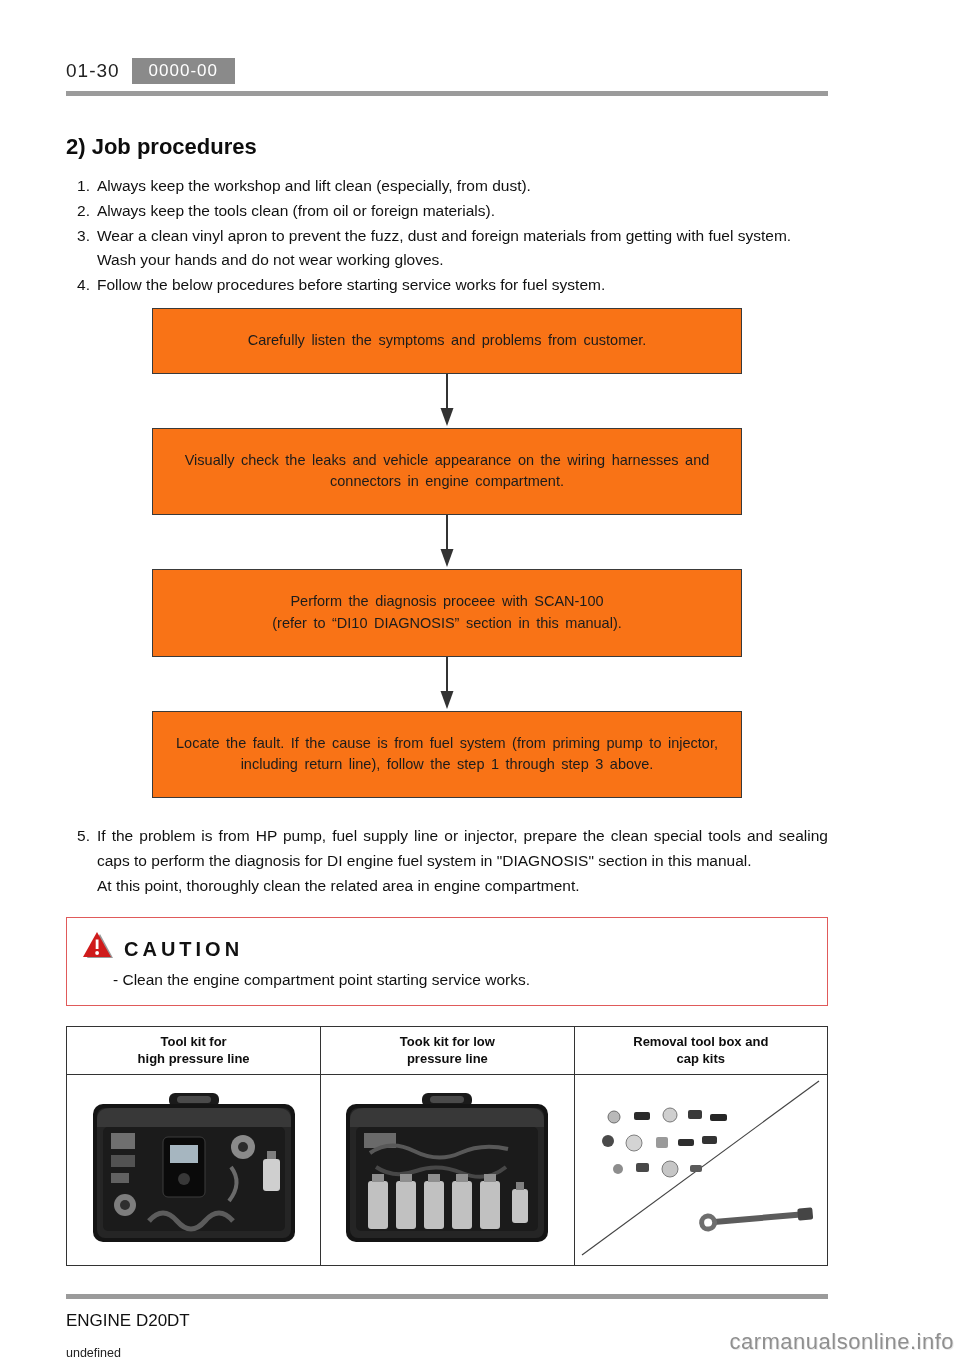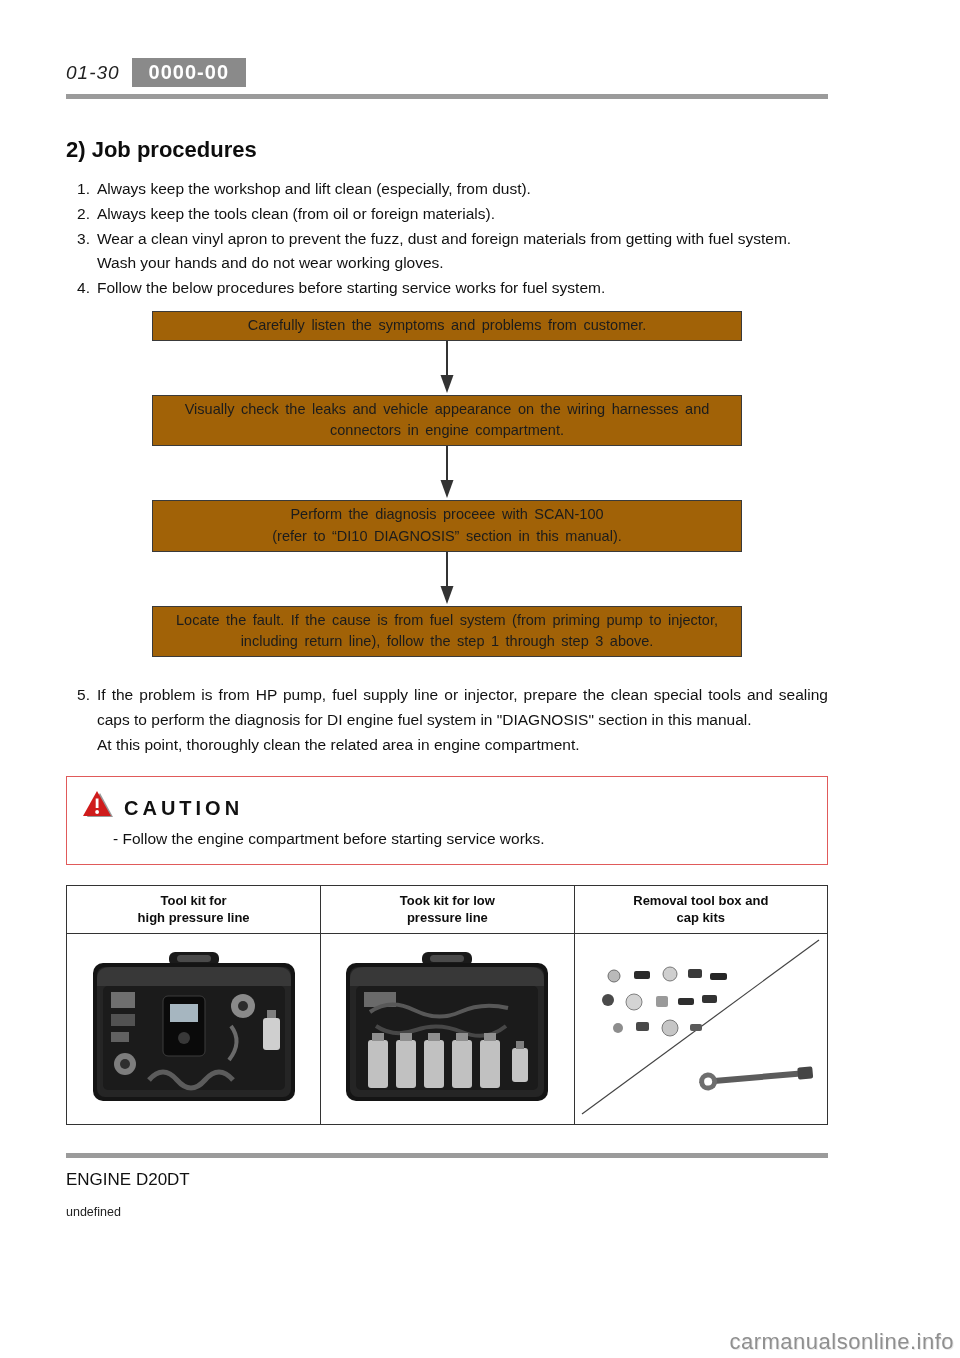--- a/index.html
+++ b/index.html
@@ -5,37 +5,37 @@
   * { margin:0; padding:0; box-sizing:border-box; }
   html,body { background:#fff; }
   .page {
     position:relative; width:960px; height:1358px; background:#fff;
     font-family:"Liberation Sans", sans-serif; color:#000; overflow:hidden;
   }
   .content { position:absolute; left:66px; top:58px; width:762px; }
 
   
   .header-row { display:flex; align-items:center; gap:12px; }
-  .page-num { font-size:19px; color:#222; letter-spacing:1px;font-style:italic; }
-  .section-badge { background:#8a8a8a; color:#fff; font-weight:bold; font-size:20px; padding:3px 17px; letter-spacing:1px; }
+  .page-num { font-size:19px; color:#222; letter-spacing:1px; }
+  .section-badge { background:#8a8a8a; color:#fff; font-weight:normal; font-size:17px; padding:3px 17px; letter-spacing:1px; }
   .top-rule { height:5px; background:#9b9b9b; margin-top:7px; }
 
   
   .doc-title { margin-top:38px; font-size:22px; font-weight:bold; color:#0d0d0d; }
   .steps { margin-top:14px; font-size:15.5px; line-height:1.6; color:#111; }
   .step { display:flex; }
   .step-num { flex:none; width:24px; text-align:right; margin-right:7px; }
   .step-text { flex:1; text-align:justify; white-space:pre-line; }
 
   
   .flow { margin-top:10px; display:flex; flex-direction:column; align-items:center; }
   .flow-box {
-    width:590px; border:1px solid #3a3a3a; padding:3px 16px; text-align:center;
+    width:590px; border:1px solid #3a3a3a; padding:21px 16px; text-align:center;
     font-size:14.5px; line-height:1.5; color:#1c1c1c; word-spacing:2.5px; white-space:pre-line;
-    background:#a16207;
+    background:#f97316;
   }
   .flow-arrow { height:54px; display:flex; align-items:center; justify-content:center; }
 
   .step5 { margin-top:26px; }
 
   
   .caution { margin-top:18px; border:1px solid #e05a5a; padding:12px 16px 16px; }
   .caution-head { display:flex; align-items:center; gap:11px; }
   .caution-label { font-weight:bold; font-size:20px; letter-spacing:4px; color:#111;margin-top:8px; }
   .caution-text { margin-top:10px; margin-left:30px; font-size:15.5px; color:#111; }
@@ -132,21 +132,21 @@
     <div class="caution">
       <div class="caution-head">
         <svg width="30" height="27" viewBox="0 0 30 27">
           <polygon points="17,2 30,26 4,26" fill="#9a9a9a"></polygon>
           <polygon points="14,0 28,25 0,25" fill="#cf1b1b"></polygon>
           <rect x="12.7" y="7.5" width="2.8" height="9.5" fill="#fff"></rect>
           <circle cx="14.1" cy="21" r="1.9" fill="#fff"></circle>
         </svg>
         <span class="caution-label">CAUTION</span>
       </div>
-      <div class="caution-text">- Follow the engine compartment before starting service works.</div>
+      <div class="caution-text">- Clean the engine compartment point starting service works.</div>
     </div>
 
     <table class="tool-table">
       <colgroup>
           <col style="width:33.4%">
           <col style="width:33.3%">
           <col style="width:33.3%">
         </colgroup>
       <tbody>
           <tr>

